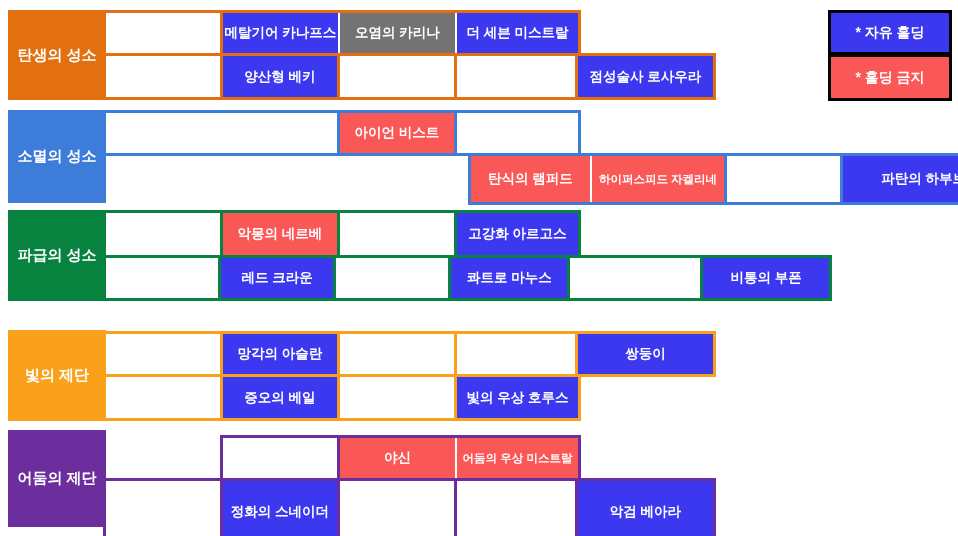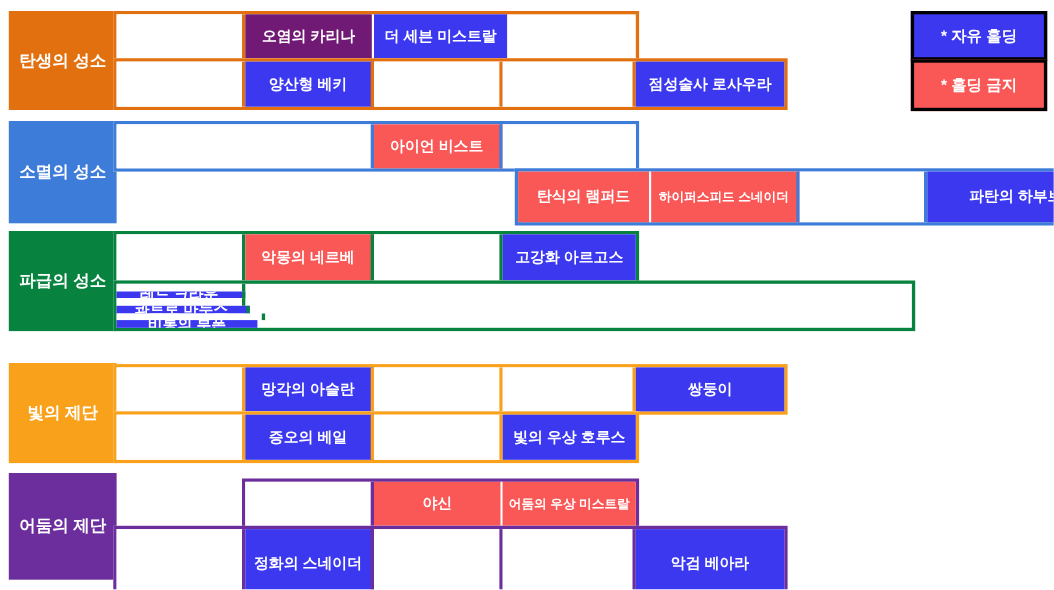--- a/index.html
+++ b/index.html
@@ -31,21 +31,24 @@
 </style>
 </head>
 <body>
 
 <div class="canvas" id="diagram">
   <div class="legend-item" id="legend-free" style="background: rgb(59, 56, 239);">* 자유 홀딩</div>
   <div class="legend-item" id="legend-no" style="background: rgb(250, 87, 87);">* 홀딩 금지</div>
 <div class="sec-label" style="left: 8px; top: 10px; width: 98px; height: 90px; background: rgb(226, 112, 15);">탄생의 성소</div>
     <div class="bar" style="left: 103px; top: 10px; width: 478px; height: 46px; border: 3px solid rgb(226, 112, 15);">
       <div class="cell" style="width: 117px; background: rgb(255, 255, 255); border-right: 3px solid rgb(226, 112, 15);"></div>
-      <div class="cell" style="width: 117px; background: #701a75; border-right: 2px solid rgb(255, 255, 255);">
+      <div class="cell" style="width: 117px; background: rgb(59, 56, 239); border-right: 2px solid rgb(255, 255, 255);">
+        <span>메탈기어 카나프스</span>
+      </div>
+      <div class="cell" style="width: 117px; background: #737373; border-right: 2px solid rgb(255, 255, 255);">
         <span>오염의 카리나</span>
       </div>
       <div class="cell" style="width: 121px; background: rgb(59, 56, 239);">
         <span>더 세븐 미스트랄</span>
       </div>
     </div>
     <div class="bar" style="left: 103px; top: 53px; width: 613px; height: 47px; border: 3px solid rgb(226, 112, 15);">
       <div class="cell" style="width: 117px; background: rgb(255, 255, 255); border-right: 3px solid rgb(226, 112, 15);"></div>
       <div class="cell" style="width: 117px; background: rgb(59, 56, 239); border-right: 3px solid rgb(226, 112, 15);">
         <span>양산형 베키</span>
@@ -62,39 +65,39 @@
       <div class="cell" style="width: 117px; background: rgb(250, 87, 87); border-right: 3px solid rgb(61, 124, 216);">
         <span>아이언 비스트</span>
       </div>
       <div class="cell" style="width: 121px; background: rgb(255, 255, 255);"></div>
     </div>
     <div class="bar" style="left: 468px; top: 153px; width: 495px; height: 52px; border: 3px solid rgb(61, 124, 216);">
       <div class="cell" style="width: 121px; background: rgb(250, 87, 87); border-right: 2px solid rgb(255, 255, 255);">
         <span>탄식의 램퍼드</span>
       </div>
       <div class="cell small" style="width: 135px; background: rgb(250, 87, 87); border-right: 3px solid rgb(61, 124, 216);">
-        <span>하이퍼스피드 스네이더</span>
+        <span>하이퍼스피드 자켈리네</span>
       </div>
       <div class="cell" style="width: 116px; background: rgb(255, 255, 255); border-right: 3px solid rgb(61, 124, 216);"></div>
       <div class="cell" style="width: 117px; background: rgb(59, 56, 239); padding-left: 44px;">
         <span>파탄의 하부브</span>
       </div>
     </div>
     <div class="sec-label" style="left: 8px; top: 210px; width: 98px; height: 91px; background: rgb(7, 130, 63);">파급의 성소</div>
     <div class="bar" style="left: 103px; top: 210px; width: 478px; height: 48px; border: 3px solid rgb(7, 130, 63);">
       <div class="cell" style="width: 117px; background: rgb(255, 255, 255); border-right: 3px solid rgb(7, 130, 63);"></div>
       <div class="cell" style="width: 117px; background: rgb(250, 87, 87); border-right: 3px solid rgb(7, 130, 63);">
         <span>악몽의 네르베</span>
       </div>
       <div class="cell" style="width: 117px; background: rgb(255, 255, 255); border-right: 3px solid rgb(7, 130, 63);"></div>
       <div class="cell" style="width: 121px; background: rgb(59, 56, 239);">
         <span>고강화 아르고스</span>
       </div>
     </div>
-    <div class="bar" style="left: 103px; top: 255px; width: 729px; height: 46px; border: 3px solid rgb(7, 130, 63); flex-direction: column;">
+    <div class="bar" style="left: 103px; top: 255px; width: 729px; height: 46px; border: 3px solid rgb(7, 130, 63);">
       <div class="cell" style="width: 117px; background: rgb(255, 255, 255); border-right: 3px solid rgb(7, 130, 63);"></div>
       <div class="cell" style="width: 117px; background: rgb(59, 56, 239); border-right: 3px solid rgb(7, 130, 63);">
         <span>레드 크라운</span>
       </div>
       <div class="cell" style="width: 117px; background: rgb(255, 255, 255); border-right: 3px solid rgb(7, 130, 63);"></div>
       <div class="cell" style="width: 121px; background: rgb(59, 56, 239); border-right: 3px solid rgb(7, 130, 63);">
         <span>콰트로 마누스</span>
       </div>
       <div class="cell" style="width: 135px; background: rgb(255, 255, 255); border-right: 3px solid rgb(7, 130, 63);"></div>
       <div class="cell" style="width: 128px; background: rgb(59, 56, 239);">

